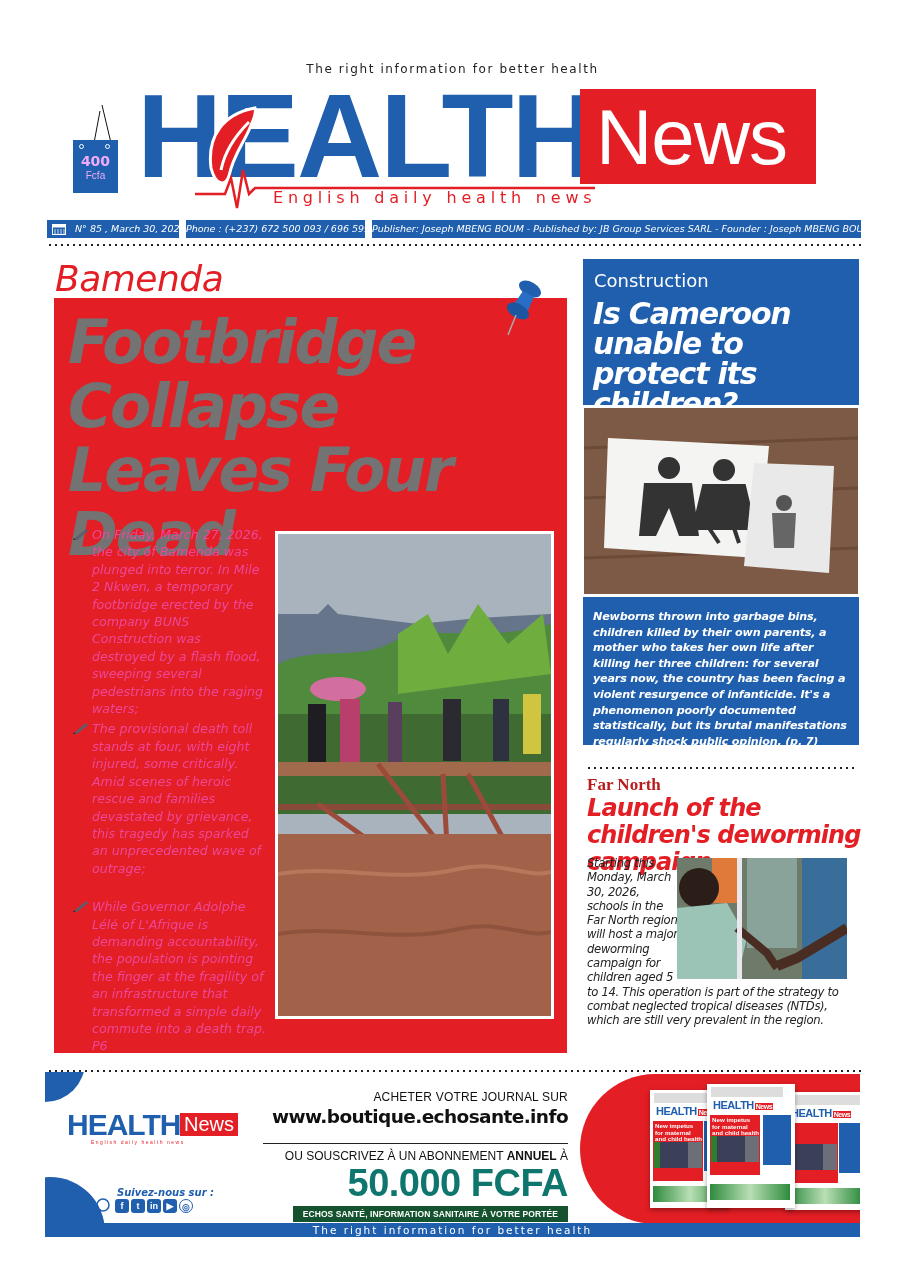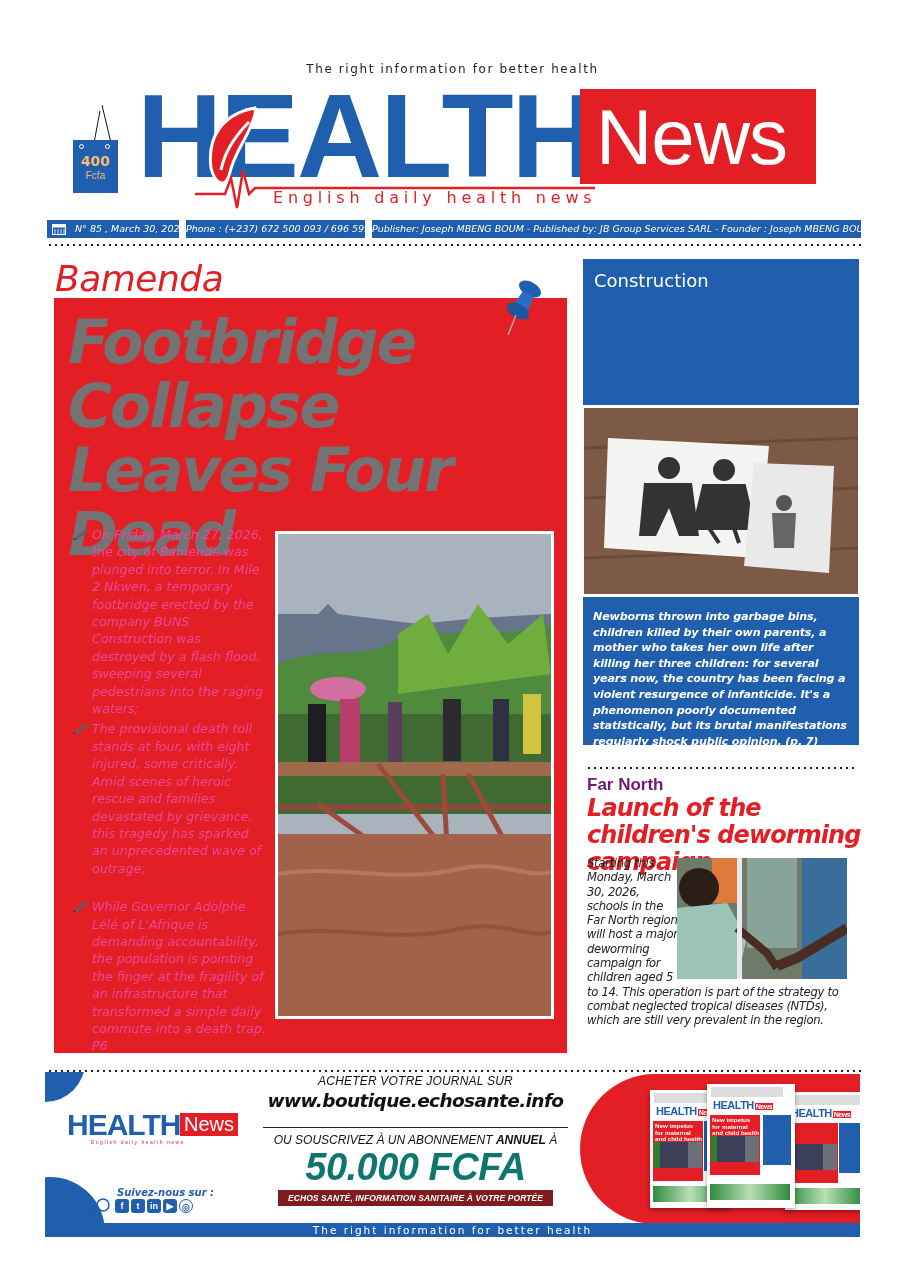--- a/index.html
+++ b/index.html
@@ -3,21 +3,21 @@
 <meta charset="utf-8">
 <style>
   * { box-sizing: border-box; margin: 0; padding: 0; }
   html, body { width: 905px; height: 1280px; background: #ffffff; overflow: hidden; }
   body { position: relative; font-family: "Liberation Sans", sans-serif; color: #111; }
 
   .abs { position: absolute; }
 
   
   .tagline-top { left: 0; width: 905px; top: 62px; text-align: center; font-size: 12px; letter-spacing: 1.6px; color: #222; font-family: "DejaVu Sans", sans-serif; }
-  .price-tag { left: 73px; top: 140px; width: 45px; height: 53px; background: #1f5fae; color: #fdba74; text-align: center; }
+  .price-tag { left: 73px; top: 140px; width: 45px; height: 53px; background: #1f5fae; color: #f0abfc; text-align: center; }
   .price-tag .amt { font-weight: bold; font-size: 14px; margin-top: 14px; line-height: 14px; font-family: "DejaVu Sans", sans-serif; }
   .price-tag .cur { font-size: 10px; margin-top: 2px; }
   .price-tag .hole { position: absolute; top: 4px; width: 5px; height: 5px; border: 1px solid #fff; border-radius: 50%; }
   .price-string { left: 80px; top: 103px; width: 40px; height: 42px; }
 
   .logo-health { left: 137px; top: 84px; width: 450px; height: 106px; }
   .logo-health .word { position: absolute; left: 0; top: 0; font-family: "Liberation Sans", sans-serif; font-weight: bold; font-size: 118px; line-height: 104px; color: #1f5fae; letter-spacing: -2px; }
   .logo-news { left: 580px; top: 89px; width: 236px; height: 95px; background: #e31e24; }
   .logo-news .word { position: absolute; left: 16px; top: 3px; color: #fff; font-family: "Liberation Sans", sans-serif; font-size: 78px; line-height: 90px; letter-spacing: -1px; }
   .logo-sub { left: 273px; top: 188px; font-size: 16px; letter-spacing: 4.8px; color: #e31e24; font-family: "DejaVu Sans", sans-serif; }
@@ -37,21 +37,21 @@
   .photo-main { left: 275px; top: 531px; width: 279px; height: 488px; border: 3px solid #fff; overflow: hidden; }
   .pin { left: 496px; top: 277px; width: 50px; height: 70px; }
 
   
   .infant-box { left: 583px; top: 259px; width: 276px; height: 146px; background: #1f5fae; color: #fff; }
   .infant-box .kick { position: absolute; left: 11px; top: 11px; font-size: 18px; font-family: "DejaVu Sans", sans-serif; }
   .infant-box .title { position: absolute; left: 10px; top: 40px; width: 262px; font-size: 30px; line-height: 30px; font-weight: bold; font-style: italic; font-family: "DejaVu Sans", sans-serif; letter-spacing: -1.2px; }
   .photo-family { left: 584px; top: 408px; width: 274px; height: 186px; overflow: hidden; }
   .infant-desc { left: 583px; top: 597px; width: 276px; height: 148px; background: #1f5fae; color: #fff; padding: 12px 8px 0 10px; font-family: "DejaVu Sans", sans-serif; font-style: italic; font-weight: bold; font-size: 11.2px; line-height: 15.6px; letter-spacing: -0.2px; }
 
-  .far-kick { left: 587px; top: 775px; font-size: 17px; font-weight: bold; font-family: Liberation Sans, sans-serif; color: #701a75; }
+  .far-kick { left: 587px; top: 775px; font-size: 17px; font-weight: bold; font-family: Liberation Serif, serif; color: #b91c1c; }
   .far-title { left: 587px; top: 795px; width: 275px; font-size: 24px; line-height: 27px; color: #e31e24; font-style: italic; font-weight: bold; font-family: "DejaVu Sans", sans-serif; letter-spacing: -0.9px; }
   .far-text { left: 587px; top: 856px; width: 275px; font-size: 11.6px; line-height: 14.3px; font-style: italic; font-family: "DejaVu Sans", sans-serif; color: #222; letter-spacing: -0.3px; }
   .far-text .float-ph { float: right; width: 178px; height: 123px; margin: 0 0 2px 6px; }
   .photo-kids { left: 677px; top: 858px; width: 170px; height: 121px; overflow: hidden; }
 
   
   .ad { left: 45px; top: 1072px; width: 815px; height: 165px; overflow: hidden; }
   .ad .corner-tl { position: absolute; left: -40px; top: -50px; width: 80px; height: 80px; border-radius: 50%; background: #1f5fae; }
   .ad .corner-bl { position: absolute; left: -50px; top: 105px; width: 110px; height: 110px; border-radius: 50%; background: #1f5fae; }
   .ad .red-shape { position: absolute; left: 535px; top: 2px; width: 300px; height: 150px; background: #e31e24; border-radius: 80px 0 0 80px; }
@@ -62,27 +62,27 @@
   .mini-logo .n { position: absolute; left: 113px; top: 3px; background: #e31e24; color: #fff; font-size: 20px; line-height: 23px; padding: 0 4px; }
   .mini-logo .s { position: absolute; left: 24px; top: 29px; font-size: 5px; letter-spacing: 1.5px; color: #e31e24; }
   .contacts { position: absolute; left: 20px; top: 75px; font-size: 11.5px; line-height: 12.5px; color: #111; font-family: "DejaVu Sans", sans-serif; }
   .contacts b { font-weight: bold; }
   .follow { position: absolute; left: 72px; top: 115px; font-size: 10px; color: #1f5fae; font-weight: bold; font-style: italic; font-family: "DejaVu Sans", sans-serif; }
   .socials { position: absolute; left: 70px; top: 127px; display: flex; gap: 2px; }
   .socials span { width: 14px; height: 14px; border-radius: 3px; background: #1f5fae; color: #fff; font-size: 9px; line-height: 14px; text-align: center; font-weight: bold; }
   .socials span.globe { border-radius: 50%; background: #fff; border: 1.5px solid #1f5fae; color: #1f5fae; }
   .cursor-icon { position: absolute; left: 36px; top: 124px; width: 32px; height: 22px; }
 
-  .ad-mid { position: absolute; left: 218px; top: 2px; width: 305px; text-align: center; font-style: italic; }
+  .ad-mid { position: absolute; left: 218px; top: 18px; width: 305px; text-align: right; }
   .ad-mid .l1 { font-size: 12px; color: #111; letter-spacing: 0.2px; }
   .ad-mid .l2 { font-size: 18.5px; font-weight: bold; color: #111; font-family: "DejaVu Sans", sans-serif; letter-spacing: -0.6px; margin-top: 2px; padding-bottom: 16px; border-bottom: 1.5px solid #222; }
   .ad-mid .l3 { font-size: 12px; color: #111; margin-top: 5px; }
   .ad-mid .l3 b { font-weight: bold; }
   .ad-mid .l4 { font-size: 38px; font-weight: bold; color: #0f766e; line-height: 40px; letter-spacing: -0.5px; font-family: "Liberation Sans", sans-serif; }
-  .ad-mid .l5 { display: inline-block; margin-top: 3px; background: #7f1d1d; color: #fff; font-size: 8.5px; font-weight: bold; padding: 3px 10px; letter-spacing: 0.1px; }
+  .ad-mid .l5 { display: inline-block; margin-top: 3px; background: #14532d; color: #fff; font-size: 8.5px; font-weight: bold; padding: 3px 10px; letter-spacing: 0.1px; }
 
   .paper { position: absolute; width: 80px; height: 118px; background: #fff; box-shadow: 0 2px 5px rgba(0,0,0,0.35); overflow: hidden; }
   .paper .ph { position: absolute; left: 4px; top: 3px; width: 72px; height: 10px; background: #ddd; }
   .paper .pl { position: absolute; left: 6px; top: 15px; font-size: 11px; font-weight: bold; color: #1f5fae; letter-spacing: -0.5px; }
   .paper .pl i { font-style: normal; background: #e31e24; color: #fff; font-size: 7px; padding: 0 1px; margin-left: 1px; }
   .paper .pred { position: absolute; left: 3px; top: 31px; width: 50px; height: 60px; background: #e31e24; }
   .paper .pt { position: absolute; left: 5px; top: 33px; width: 48px; font-size: 6.2px; line-height: 6.6px; font-weight: bold; color: #fff; }
   .paper .pimg { position: absolute; left: 4px; top: 52px; width: 48px; height: 26px; background: linear-gradient(90deg,#2f7d2f 0 12%, #3b3f58 12% 70%, #6d6f78 70%); }
   .paper .pblue { position: absolute; left: 54px; top: 31px; width: 23px; height: 50px; background: #1f5fae; }
   .paper .pad { position: absolute; left: 3px; top: 96px; width: 74px; height: 16px; background: linear-gradient(90deg,#2e8b3e,#b9dfb5,#2e8b3e); }
@@ -181,20 +181,21 @@
     <path d="M0 270 L273 270 L273 276 L0 276 Z" fill="#8a4a3a"></path>
     <path d="M100 230 L200 360 M40 270 L110 320 M190 240 L250 350 M165 240 L170 330" stroke="#9c4b3a" stroke-width="5"></path>
     <rect x="0" y="300" width="273" height="182" fill="#a2624a"></rect>
     <path d="M0 340 C60 330 120 350 180 335 C220 325 250 345 273 338" stroke="#b7775b" stroke-width="4" fill="none"></path>
     <path d="M0 400 C60 390 120 410 180 395 C220 385 250 405 273 398" stroke="#8f533d" stroke-width="4" fill="none"></path>
   </svg>
 </div>
 
 <div class="abs infant-box">
   <div class="kick">Construction</div>
+  <div class="title">Is Cameroon unable to protect its children?</div>
 </div>
 <div class="abs photo-family">
   <svg width="274" height="186" viewBox="0 0 274 186">
     <rect width="274" height="186" fill="#7d5a45"></rect>
     <path d="M0 40 L274 30 M0 90 L274 80 M0 150 L274 140" stroke="#6b4b38" stroke-width="3"></path>
     <path d="M24 30 L185 38 L175 150 L20 140 Z" fill="#f4f4f2"></path>
     <circle cx="85" cy="60" r="11" fill="#333"></circle>
       <path d="M60 75 L108 75 L115 128 L95 128 L85 100 L72 128 L55 128 Z" fill="#333"></path>
     <circle cx="140" cy="62" r="11" fill="#333"></circle>
       <path d="M120 78 L160 78 L170 120 L110 120 Z M125 120 L135 135 M150 120 L155 135" fill="#333" stroke="#333" stroke-width="4"></path>

